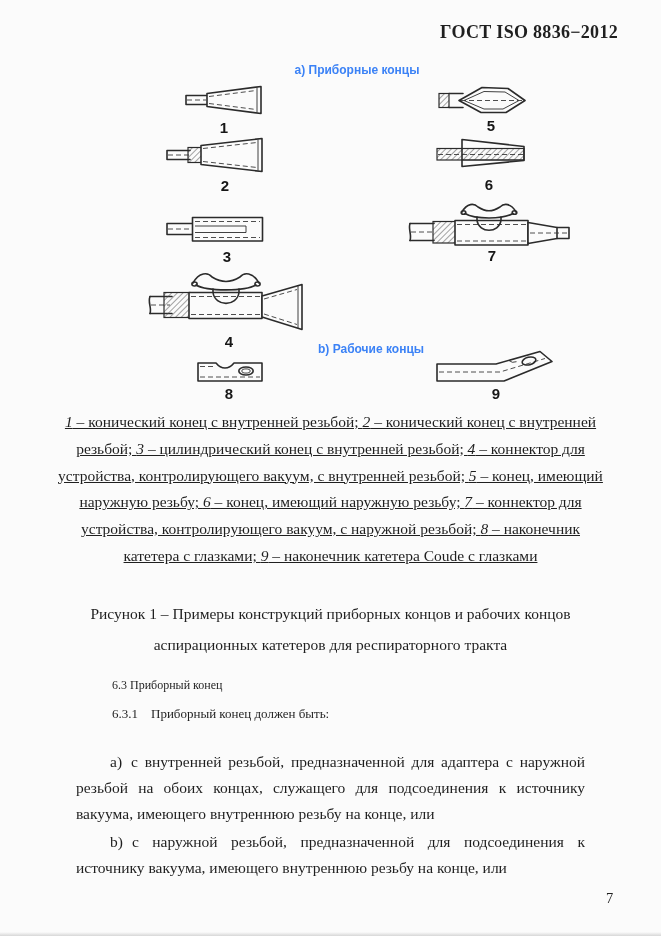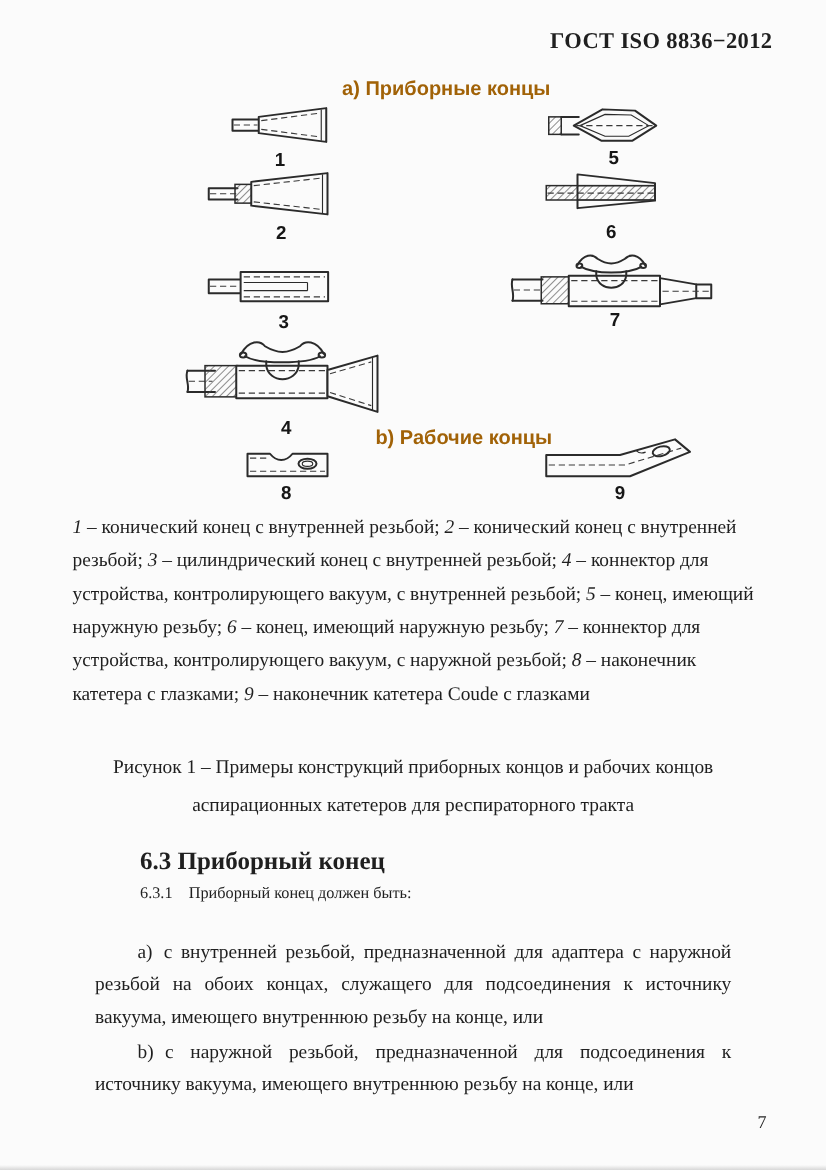--- a/index.html
+++ b/index.html
@@ -13,34 +13,34 @@
     background:linear-gradient(#fbfbfb,#d7d7d7); pointer-events:none;
   }
   .hdr {
     position:absolute; top:22px; right:43px;
     font-weight:bold; font-size:18px; letter-spacing:.3px;
   }
   .figsvg { position:absolute; top:0; left:0; }
   .fig-group-label{
     position:absolute; transform:translateX(-50%);
     font-family:"Liberation Sans","DejaVu Sans",sans-serif;
-    font-size:16px; font-weight:600; color:#a16207; white-space:nowrap;
+    font-size:12px; font-weight:600; color:#3b82f6; white-space:nowrap;
   }
   .legend {
     position:absolute; top:409px; left:58px; width:545px;
-    font-size:15.5px; line-height:26.8px; 
+    font-size:15.5px; line-height:26.8px; text-align:center;text-decoration:underline;
   }
   .legend i { font-style:italic; }
   .caption {
     position:absolute; top:599px; left:50px; width:561px;
     font-size:15.5px; line-height:30.5px; text-align:center;
   }
   .sec-head {
     position:absolute; top:678px; left:112px;
-    font-size:20px; font-weight:bold;
+    font-size:12px; font-weight:normal;
   }
   .clause {
     position:absolute; top:706px; left:112px; font-size:13px;
   }
   .clause .num { margin-right:13px; }
   .para {
     position:absolute; left:76px; width:509px;
     font-size:15.5px; line-height:26.3px;
     text-align:justify; text-indent:34px;
   }

